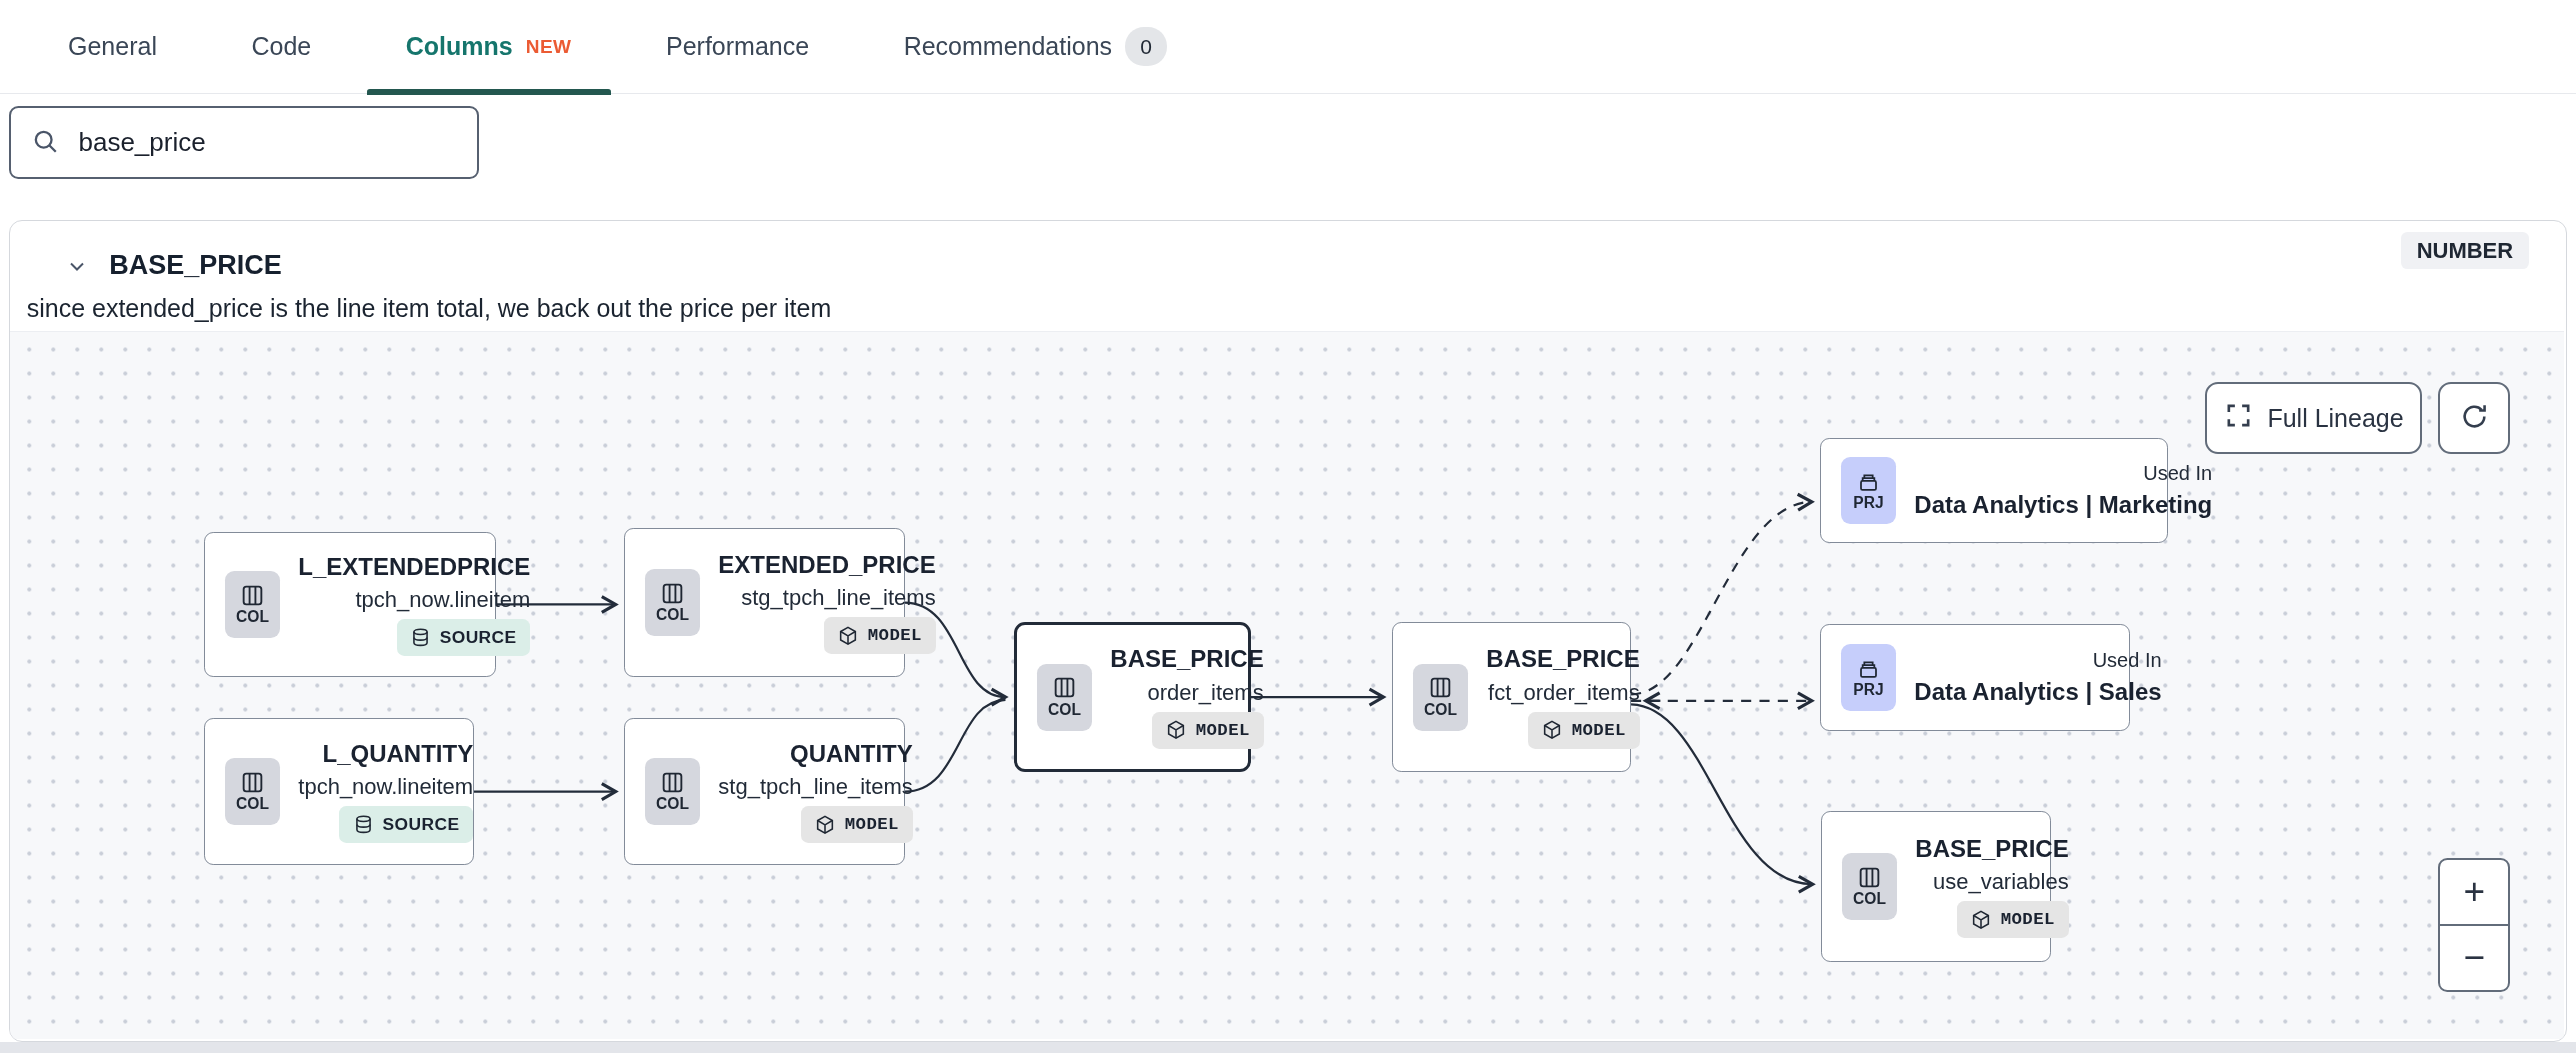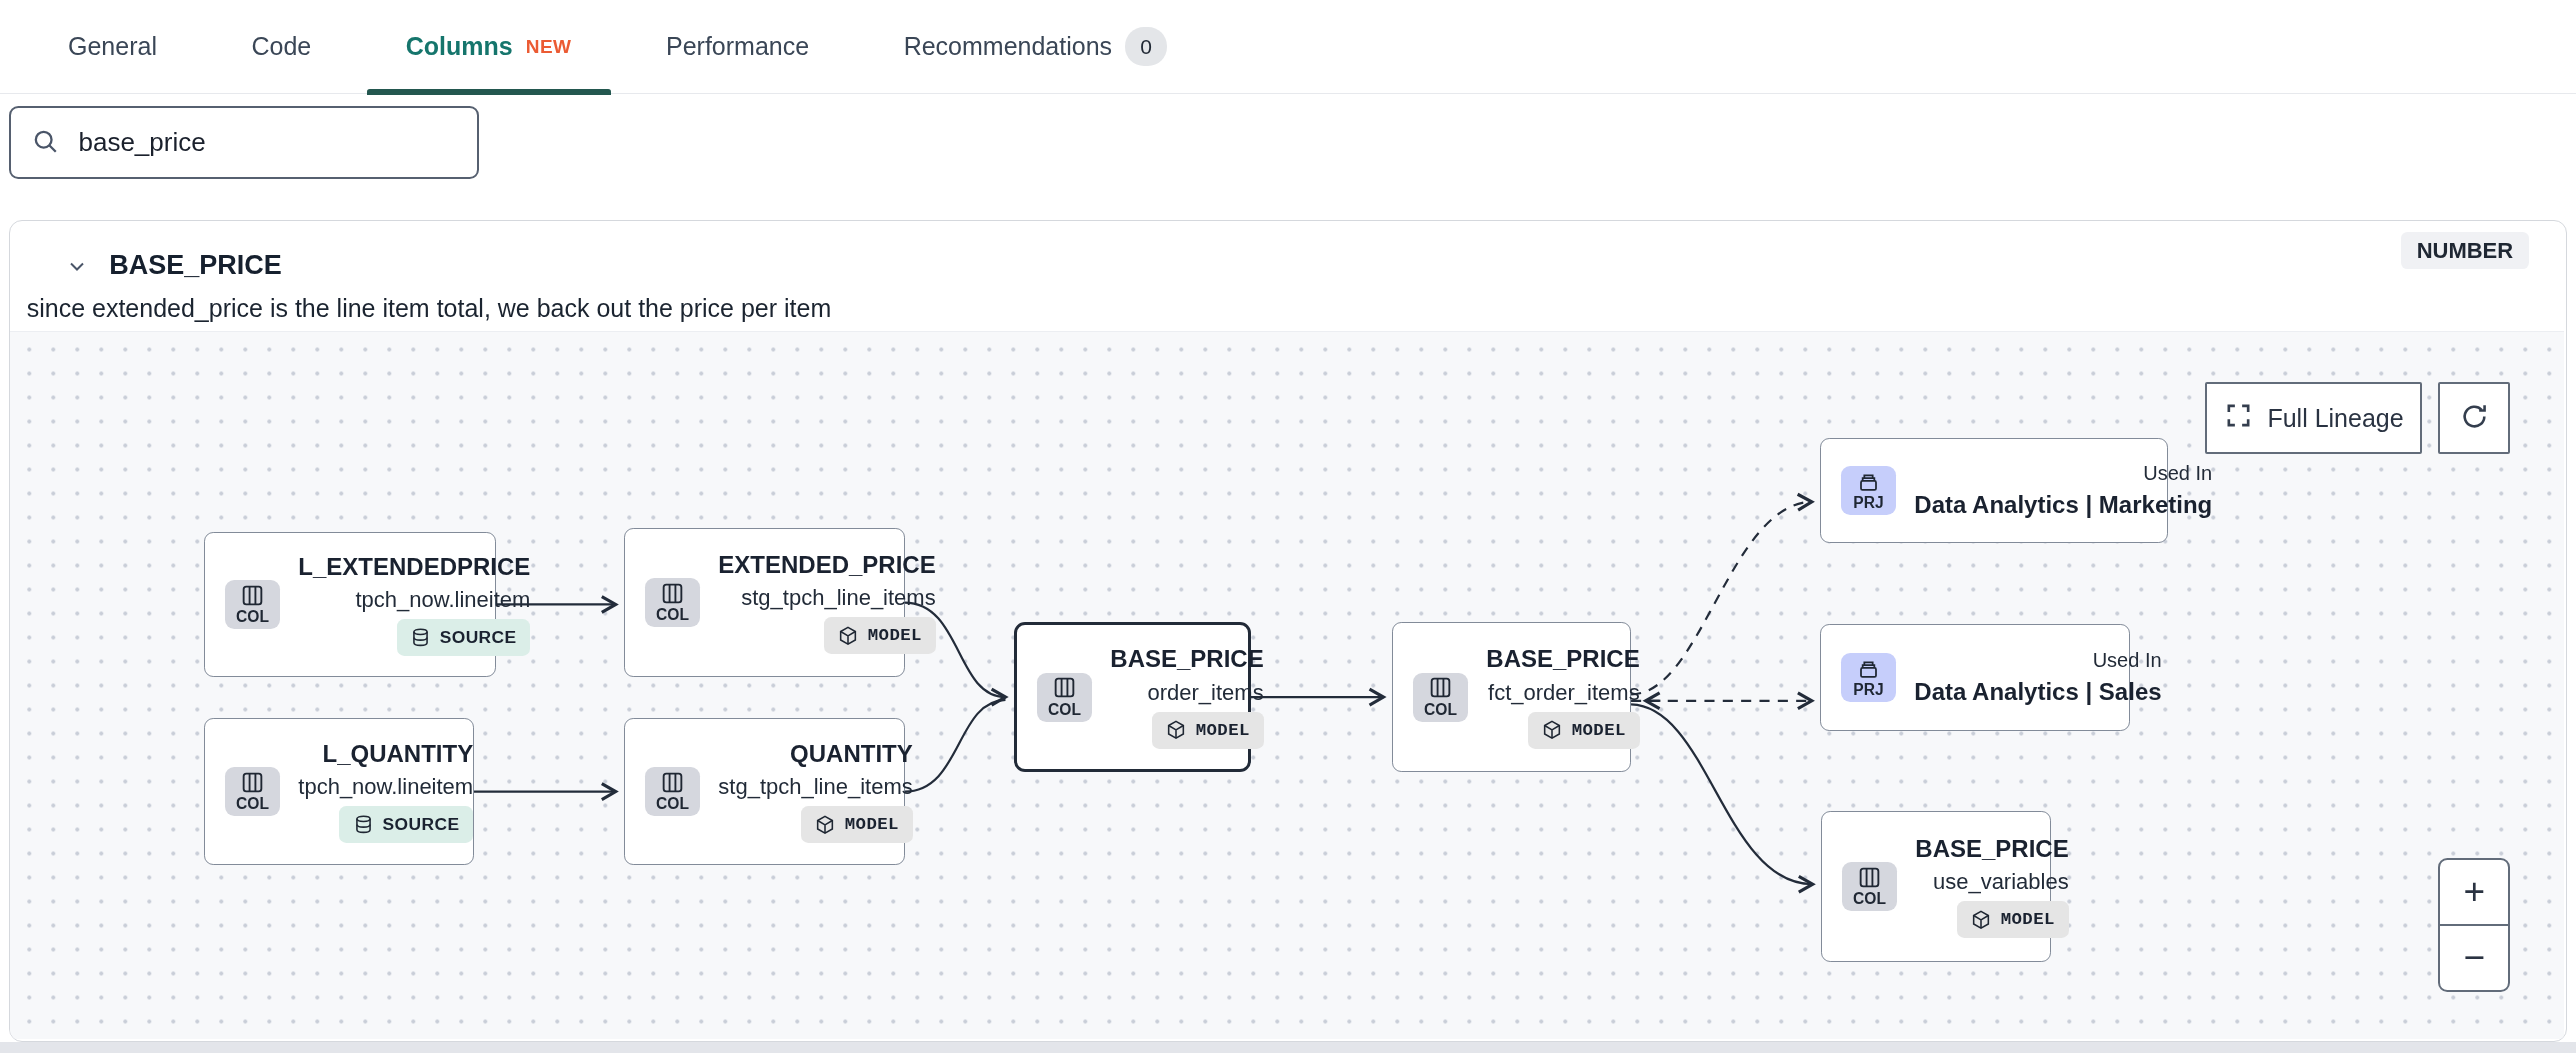--- a/index.html
+++ b/index.html
@@ -39,36 +39,36 @@
   .graph { position:absolute; left:0px; top:110px; width:2554px; height:708px;
     background:#f7f8fa; border-top:0.9px solid #eceef2;
     background-image:radial-gradient(#c9ced8 1.8px, transparent 2.2px);
     background-size:24px 24px; background-position:7.3px 5.5px; }
   .graph-layer { position:absolute; left:0; top:0; width:2576px; height:1053px; pointer-events:none; }
   svg.edges { position:absolute; left:0; top:0; }
 
   .node { position:absolute; background:#fff; border:1.8px solid #828b99; border-radius:9.2px;
     display:flex; align-items:center; gap:18.3px; padding:0 20px; pointer-events:auto; cursor:pointer; }
   .node.selected { border:3.7px solid #222b38; border-radius:11px; }
-  .icon-badge { width:55px; height:49px; border-radius:9.2px; display:flex; flex-direction:column;
+  .icon-badge { width:55px; height:67px; border-radius:9.2px; display:flex; flex-direction:column;
     align-items:center; justify-content:center; flex:0 0 auto; }
   .icon-badge.col { background:#d5d7de; }
   .icon-badge.prj { background:#c6cefb; }
   .icon-badge .kind { font-size:15.6px; font-weight:700; color:#1f2733; margin-top:0.9px; }
   .node-body { display:flex; flex-direction:column; align-items:flex-end; gap:6.4px; }
   .node-title { font-size:24px; font-weight:600; color:#1a2230; white-space:nowrap; }
   .node-sub { font-size:22px; color:#222b38; white-space:nowrap; }
   .node-eyebrow { font-size:20px; color:#222b38; }
   .res-badge { display:flex; align-items:center; gap:8.3px; height:37px; border-radius:7.3px;
     padding:0 13.8px; font-size:17.4px; font-weight:700; letter-spacing:0.4px; color:#1a2230; }
   .res-badge.source { background:#dbeee8; }
   .res-badge.model { background:#e5e5e5;font-family:Liberation Mono, monospace; }
 
   
-  .ctl { position:absolute; background:#fff; border:2.3px solid #626c7a; border-radius:2px;
+  .ctl { position:absolute; background:#fff; border:2.3px solid #626c7a; border-radius:13px;
     display:flex; align-items:center; justify-content:center; cursor:pointer; pointer-events:auto; }
   .full-lineage { left:2204px; top:382px; width:217px; height:72px; gap:14.7px; font-size:25px;
     font-weight:500; color:#2a3342; }
   .refresh-btn { left:2437px; top:382px; width:72px; height:72px; }
   .zoom-ctl { position:absolute; left:2437px; top:859px; width:72px; height:134px;
     border:2.3px solid #626c7a; border-radius:9.2px; background:#fff; display:flex; flex-direction:column; pointer-events:auto; }
   .zoom-btn { flex:1; display:flex; align-items:center; justify-content:center; font-size:37px;
     color:#2a3342; cursor:pointer; }
   .zoom-btn:first-child { border-bottom:2.3px solid #626c7a; }
 

